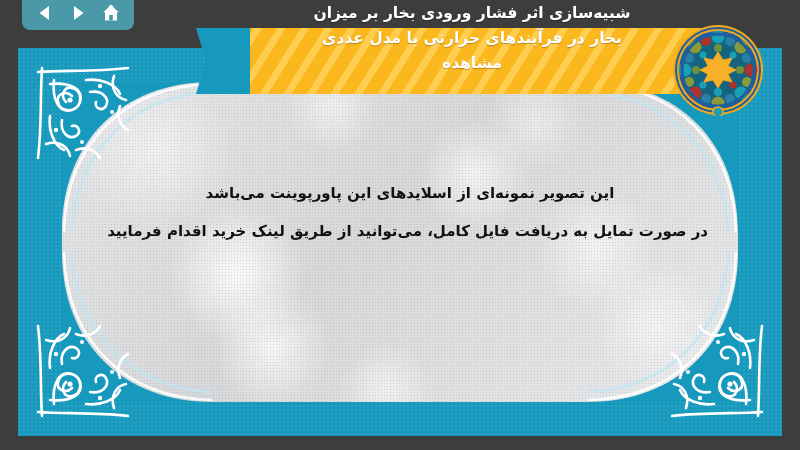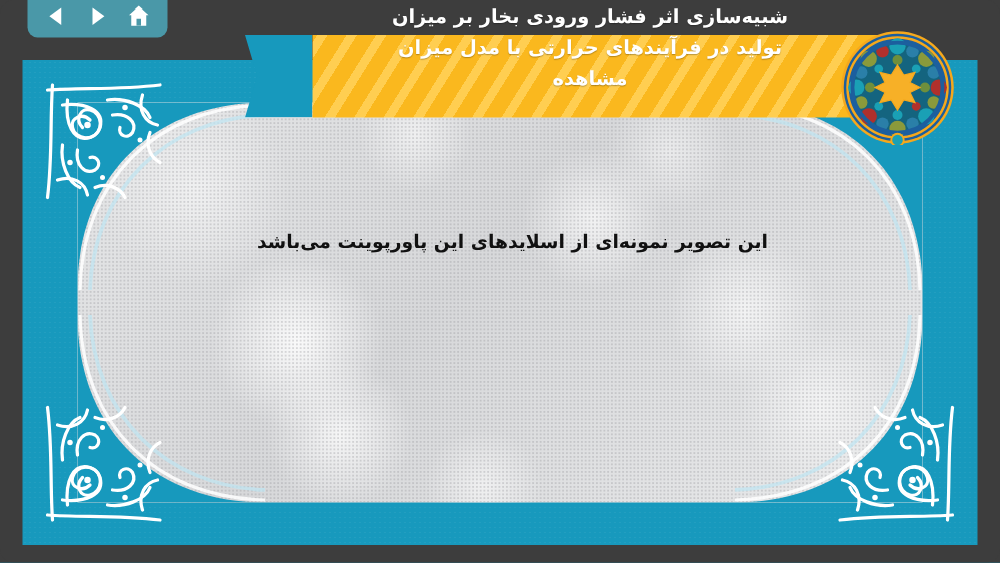--- a/index.html
+++ b/index.html
@@ -192,21 +192,21 @@
     </div>
   </div>
 
   <div class="banner">
     <div class="banner-tail"></div>
     <div class="banner-body"></div>
   </div>
 
   <div class="title-block">
     <div class="title-line">شبیه‌سازی اثر فشار ورودی بخار بر میزان</div>
-    <div class="title-line">تولید در فرآیندهای حرارتی با مدل میزان</div>
+    <div class="title-line">بخار در فرآیندهای حرارتی با مدل عددی</div>
     <div class="title-line">مشاهده</div>
   </div>
 
   <div class="slide">
 
     <div class="slide-inner">
 
       <div class="arc arc-tl">
         <svg width="150" height="150" viewBox="0 0 150 150">
           <path d="M0 0 L150 0 C60 0 0 60 0 150 Z" fill="#1799bd"></path>
@@ -231,20 +231,21 @@
       <div class="arc arc-br">
         <svg width="150" height="150" viewBox="0 0 150 150">
           <path d="M0 0 L150 0 C60 0 0 60 0 150 Z" fill="#1799bd"></path>
           <path d="M150 2 C62 4 4 62 2 150" stroke="#ffffff" stroke-width="2.5" fill="none" opacity=".85"></path>
           <path d="M150 10 C70 13 13 70 10 150" stroke="#bfe6f2" stroke-width="3" fill="none" opacity=".7"></path>
         </svg>
       </div>
 
       <div class="body-text">
         <div class="body-line">این تصویر نمونه‌ای از اسلایدهای این پاورپوینت می‌باشد</div>
+        <div class="body-line">در صورت تمایل به دریافت فایل کامل، می‌توانید از طریق لینک خرید اقدام فرمایید</div>
       </div>
     </div>
 
     <svg style="position:absolute;left:6px;top:6px;z-index:6" width="120" height="120" viewBox="0 0 120 120">
       <g fill="none" stroke="#ffffff" stroke-width="2.6" stroke-linecap="round">
         <path d="M14 18 C40 16 70 18 104 14"></path>
         <path d="M18 14 C16 42 18 72 14 104"></path>
         <path d="M26 30 C44 28 60 34 56 48 C52 60 36 58 34 48 C32 40 42 36 48 42"></path>
         <path d="M30 26 C28 44 34 60 48 56 C60 52 58 36 48 34 C40 32 36 42 42 48"></path>
         <path d="M62 26 C76 24 92 30 96 40"></path>

